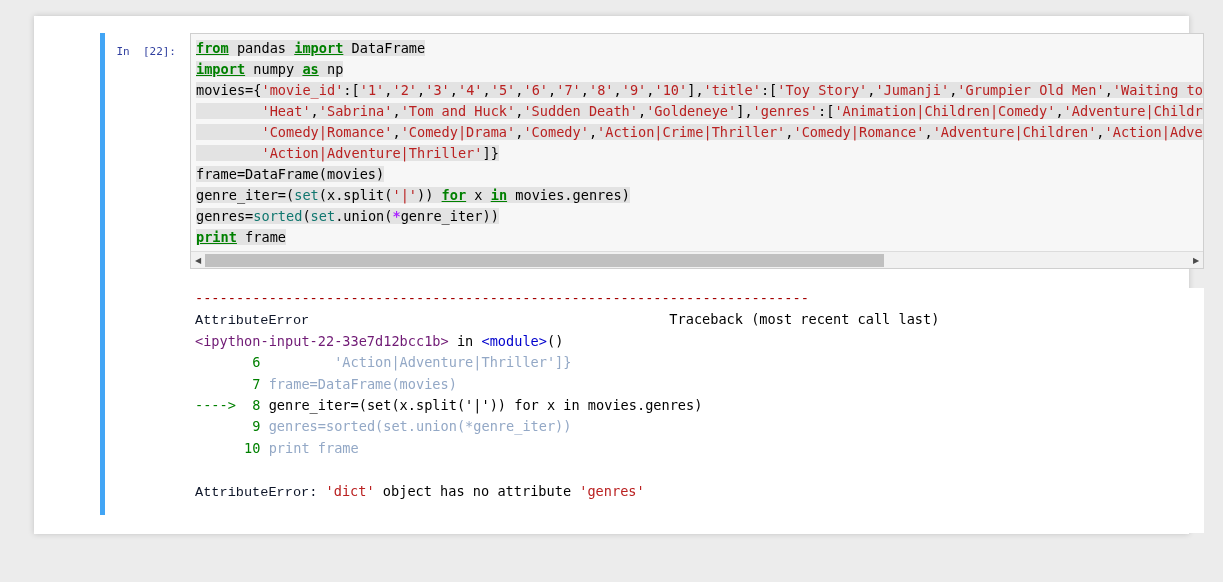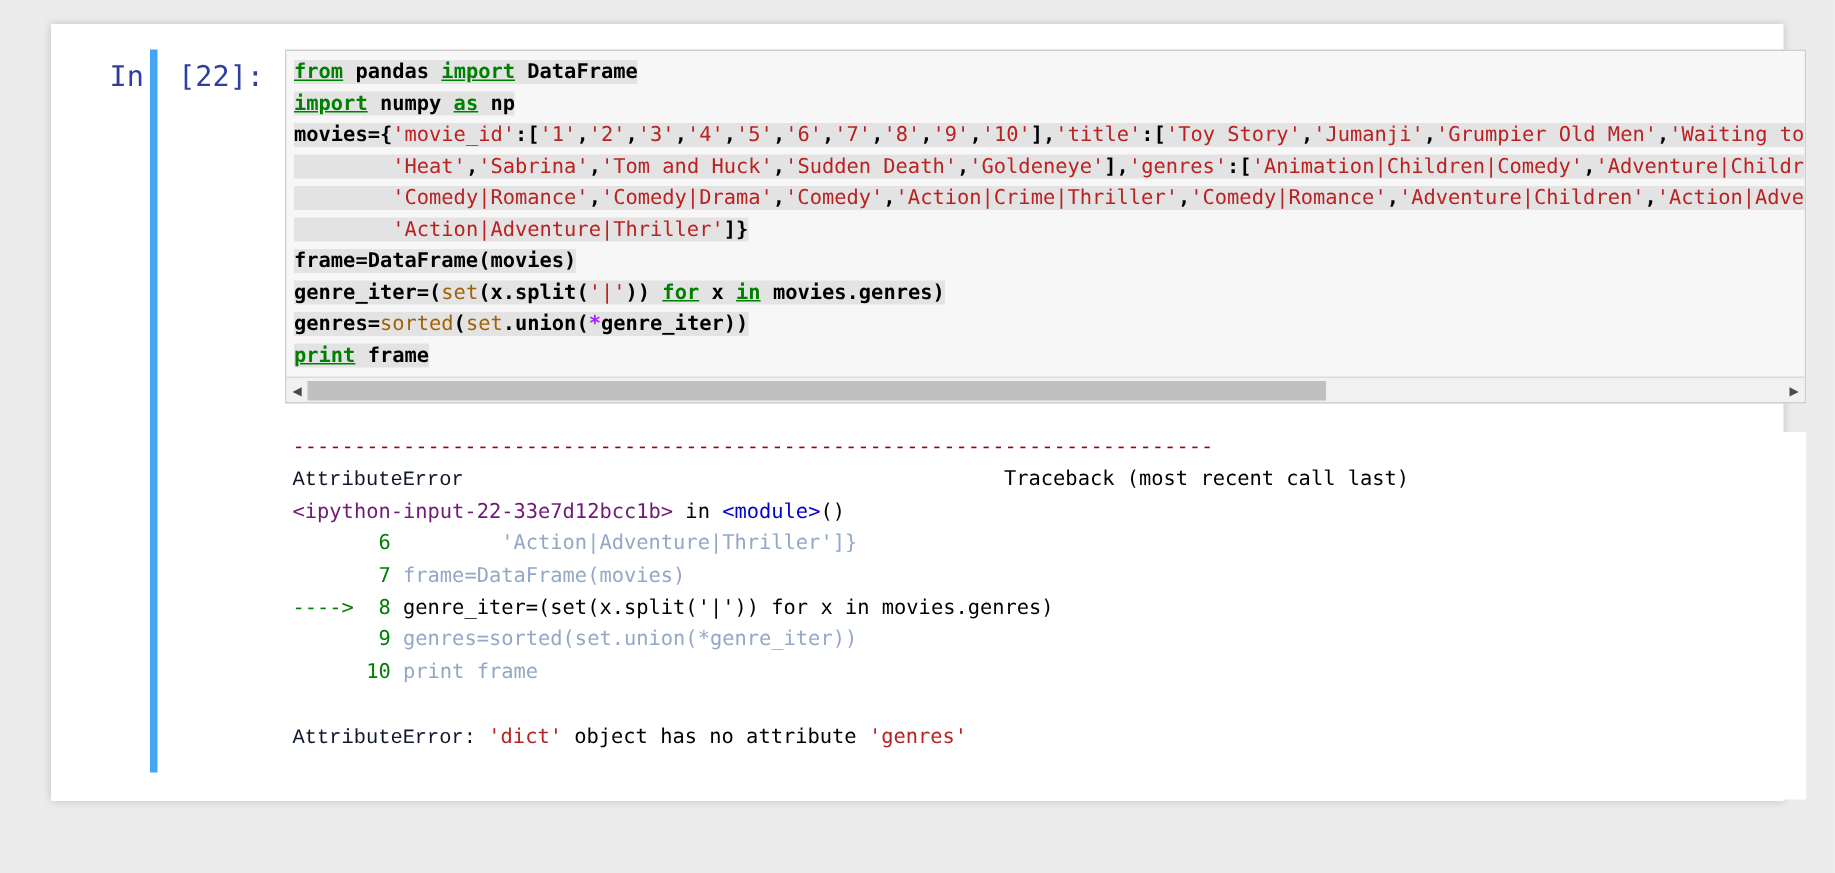--- a/index.html
+++ b/index.html
@@ -44,21 +44,21 @@
   .prompt-col {
     width: 150px;
     flex: 0 0 150px;
     text-align: right;
     padding-right: 8px;
     box-sizing: border-box;
   }
 
   .in-prompt {
     font-family: "DejaVu Sans Mono", monospace;
-    font-size: 19px;
+    font-size: 11px;
     color: #303f9f;
     white-space: pre;
     line-height: 21px;
     padding-top: 8px;
     letter-spacing: 0px;
   }
 
   .content-col {
     flex: 1 1 auto;
     position: relative;
@@ -90,24 +90,24 @@
     width: 2400px;
   }
 
   .code-line {
     white-space: pre;
     height: 21px;
   }
   .code-line .hl { background: #e3e3e3; }
 
   .kw   { color: #008000; font-weight: bold; text-decoration: underline; }
-  .bi   { color: #a16207; }
+  .bi   { color: #0f766e; }
   .str  { color: #ba2121; margin-top: 20px; }
   .mag  { color: #aa22ff; font-weight: bold; }
-  .plain{ color: #000000; font-weight: bold; }
+  .plain{ color: #000000; }
 
   
   .hscroll {
     height: 16px;
     background: #f1f1f1;
     border-top: 1px solid #dcdcdc;
     position: relative;
     display: flex;
     align-items: center;
   }

